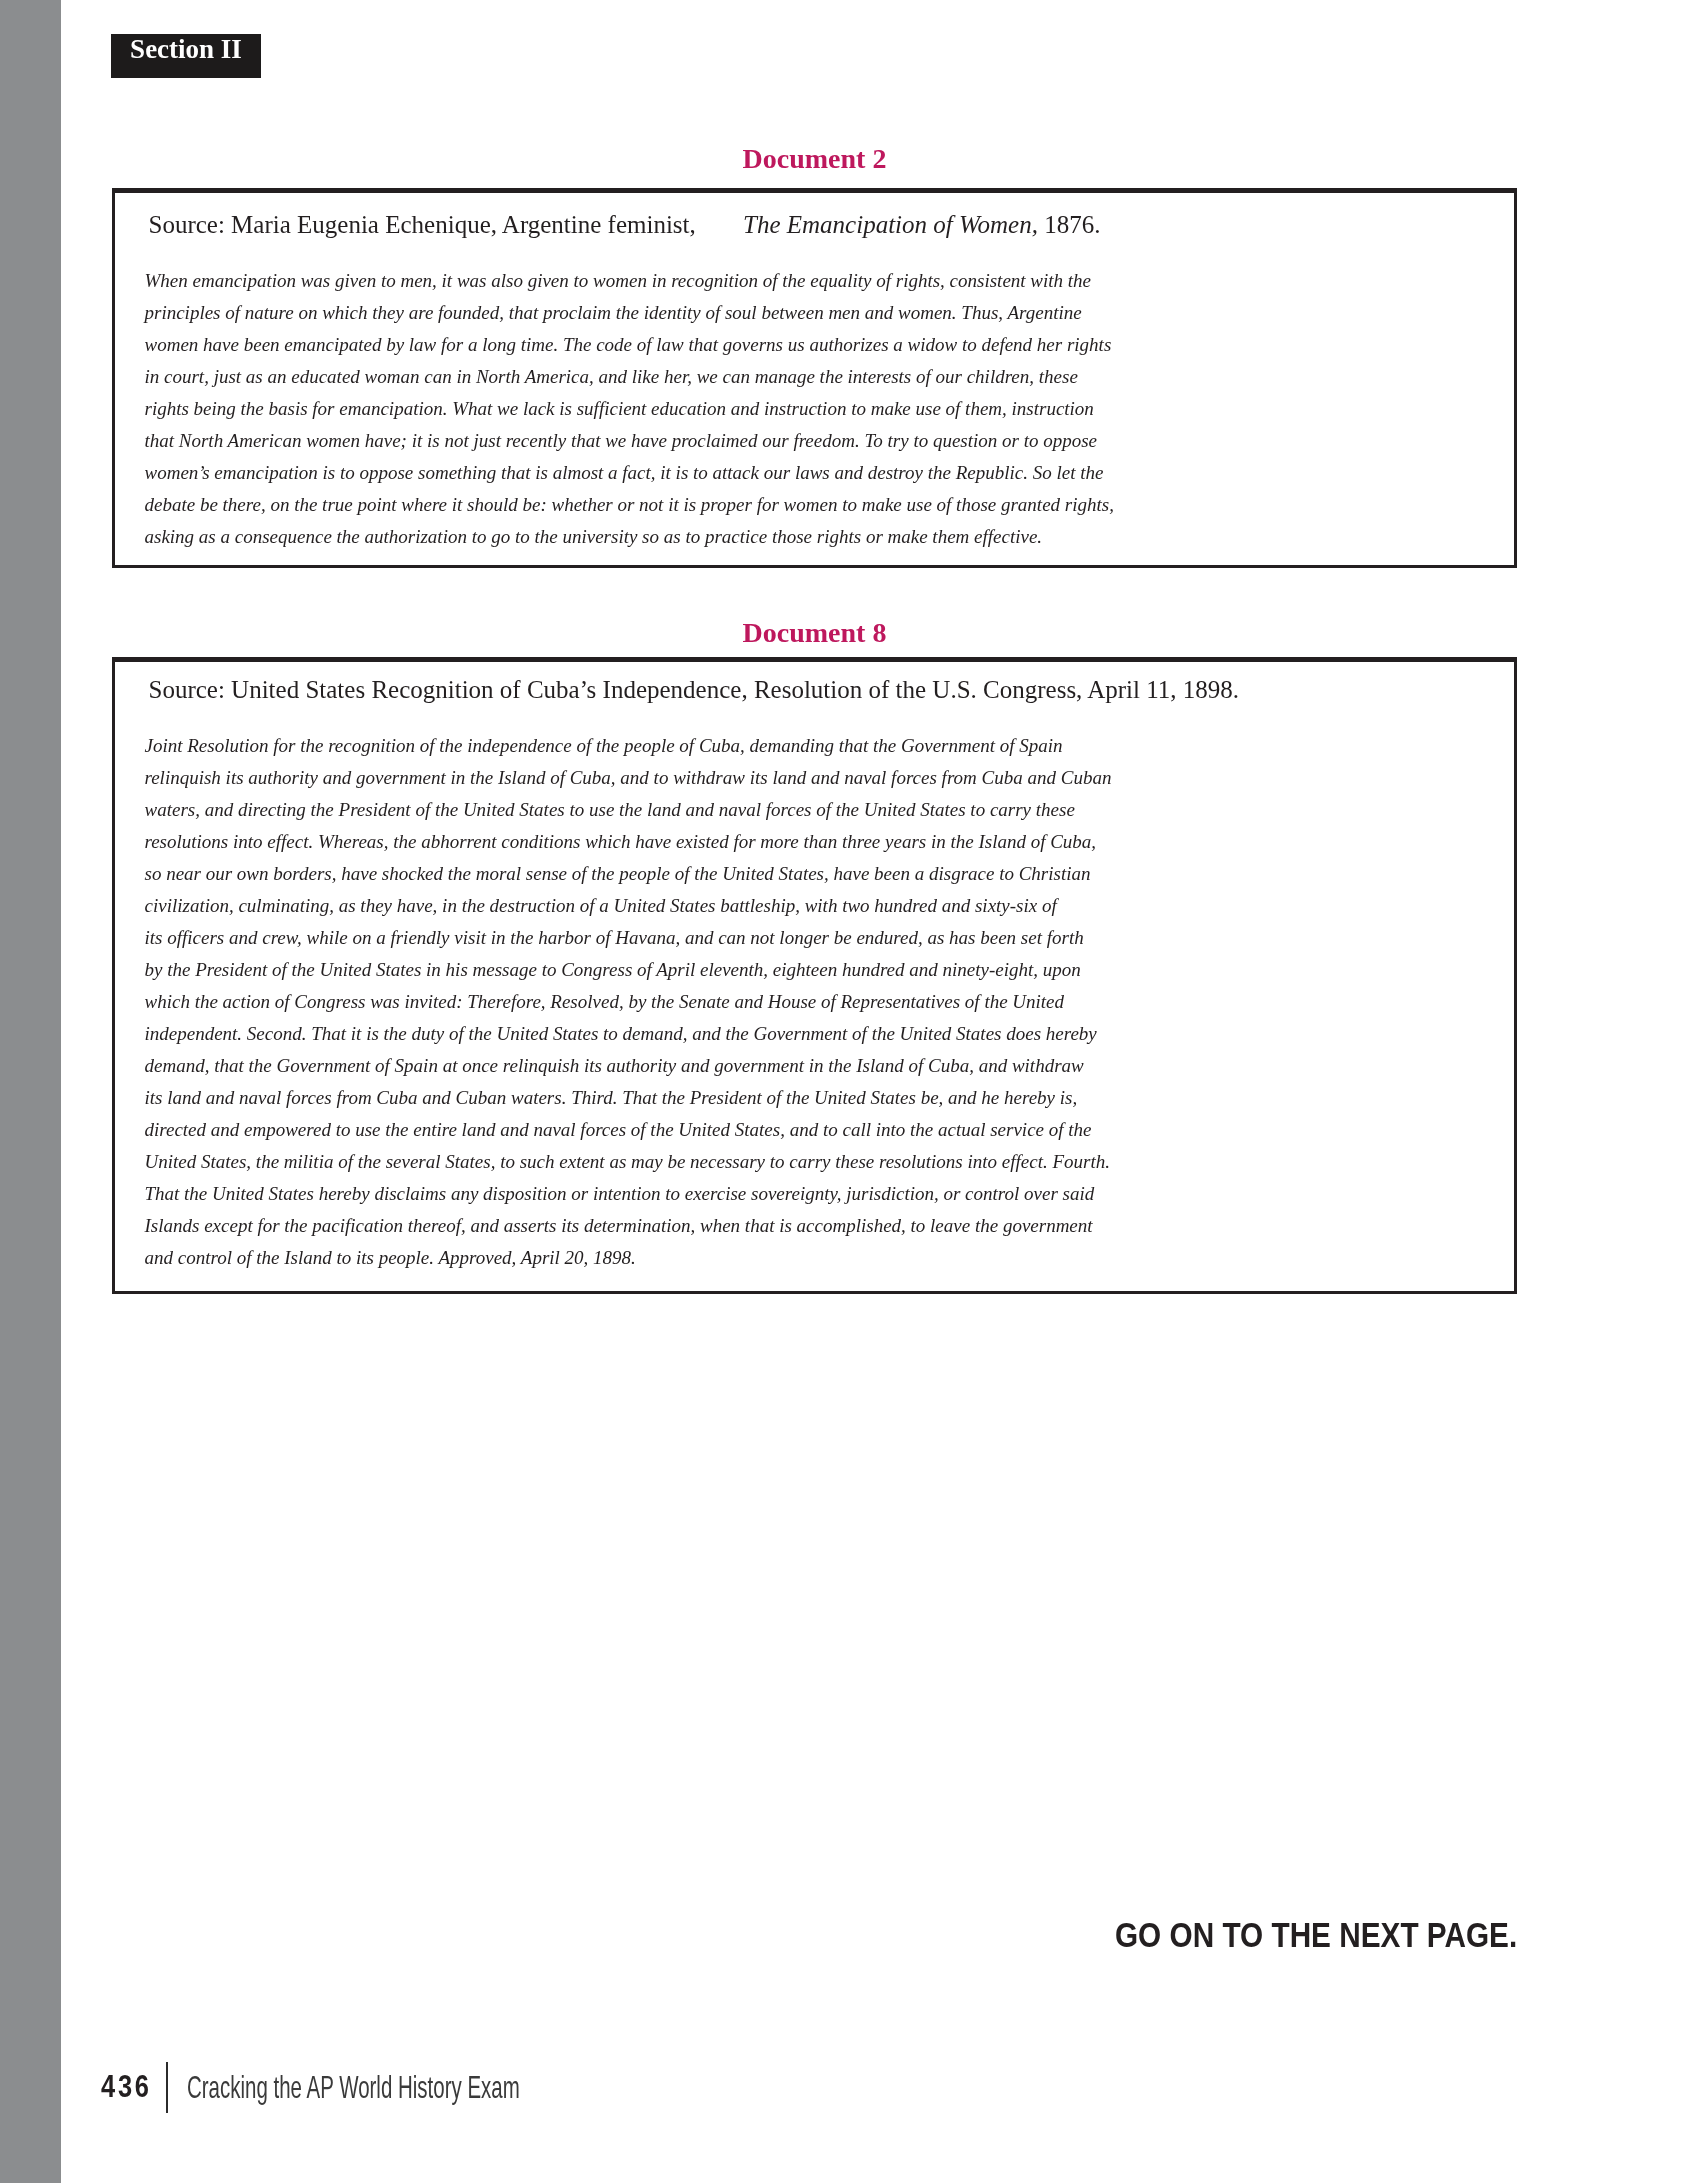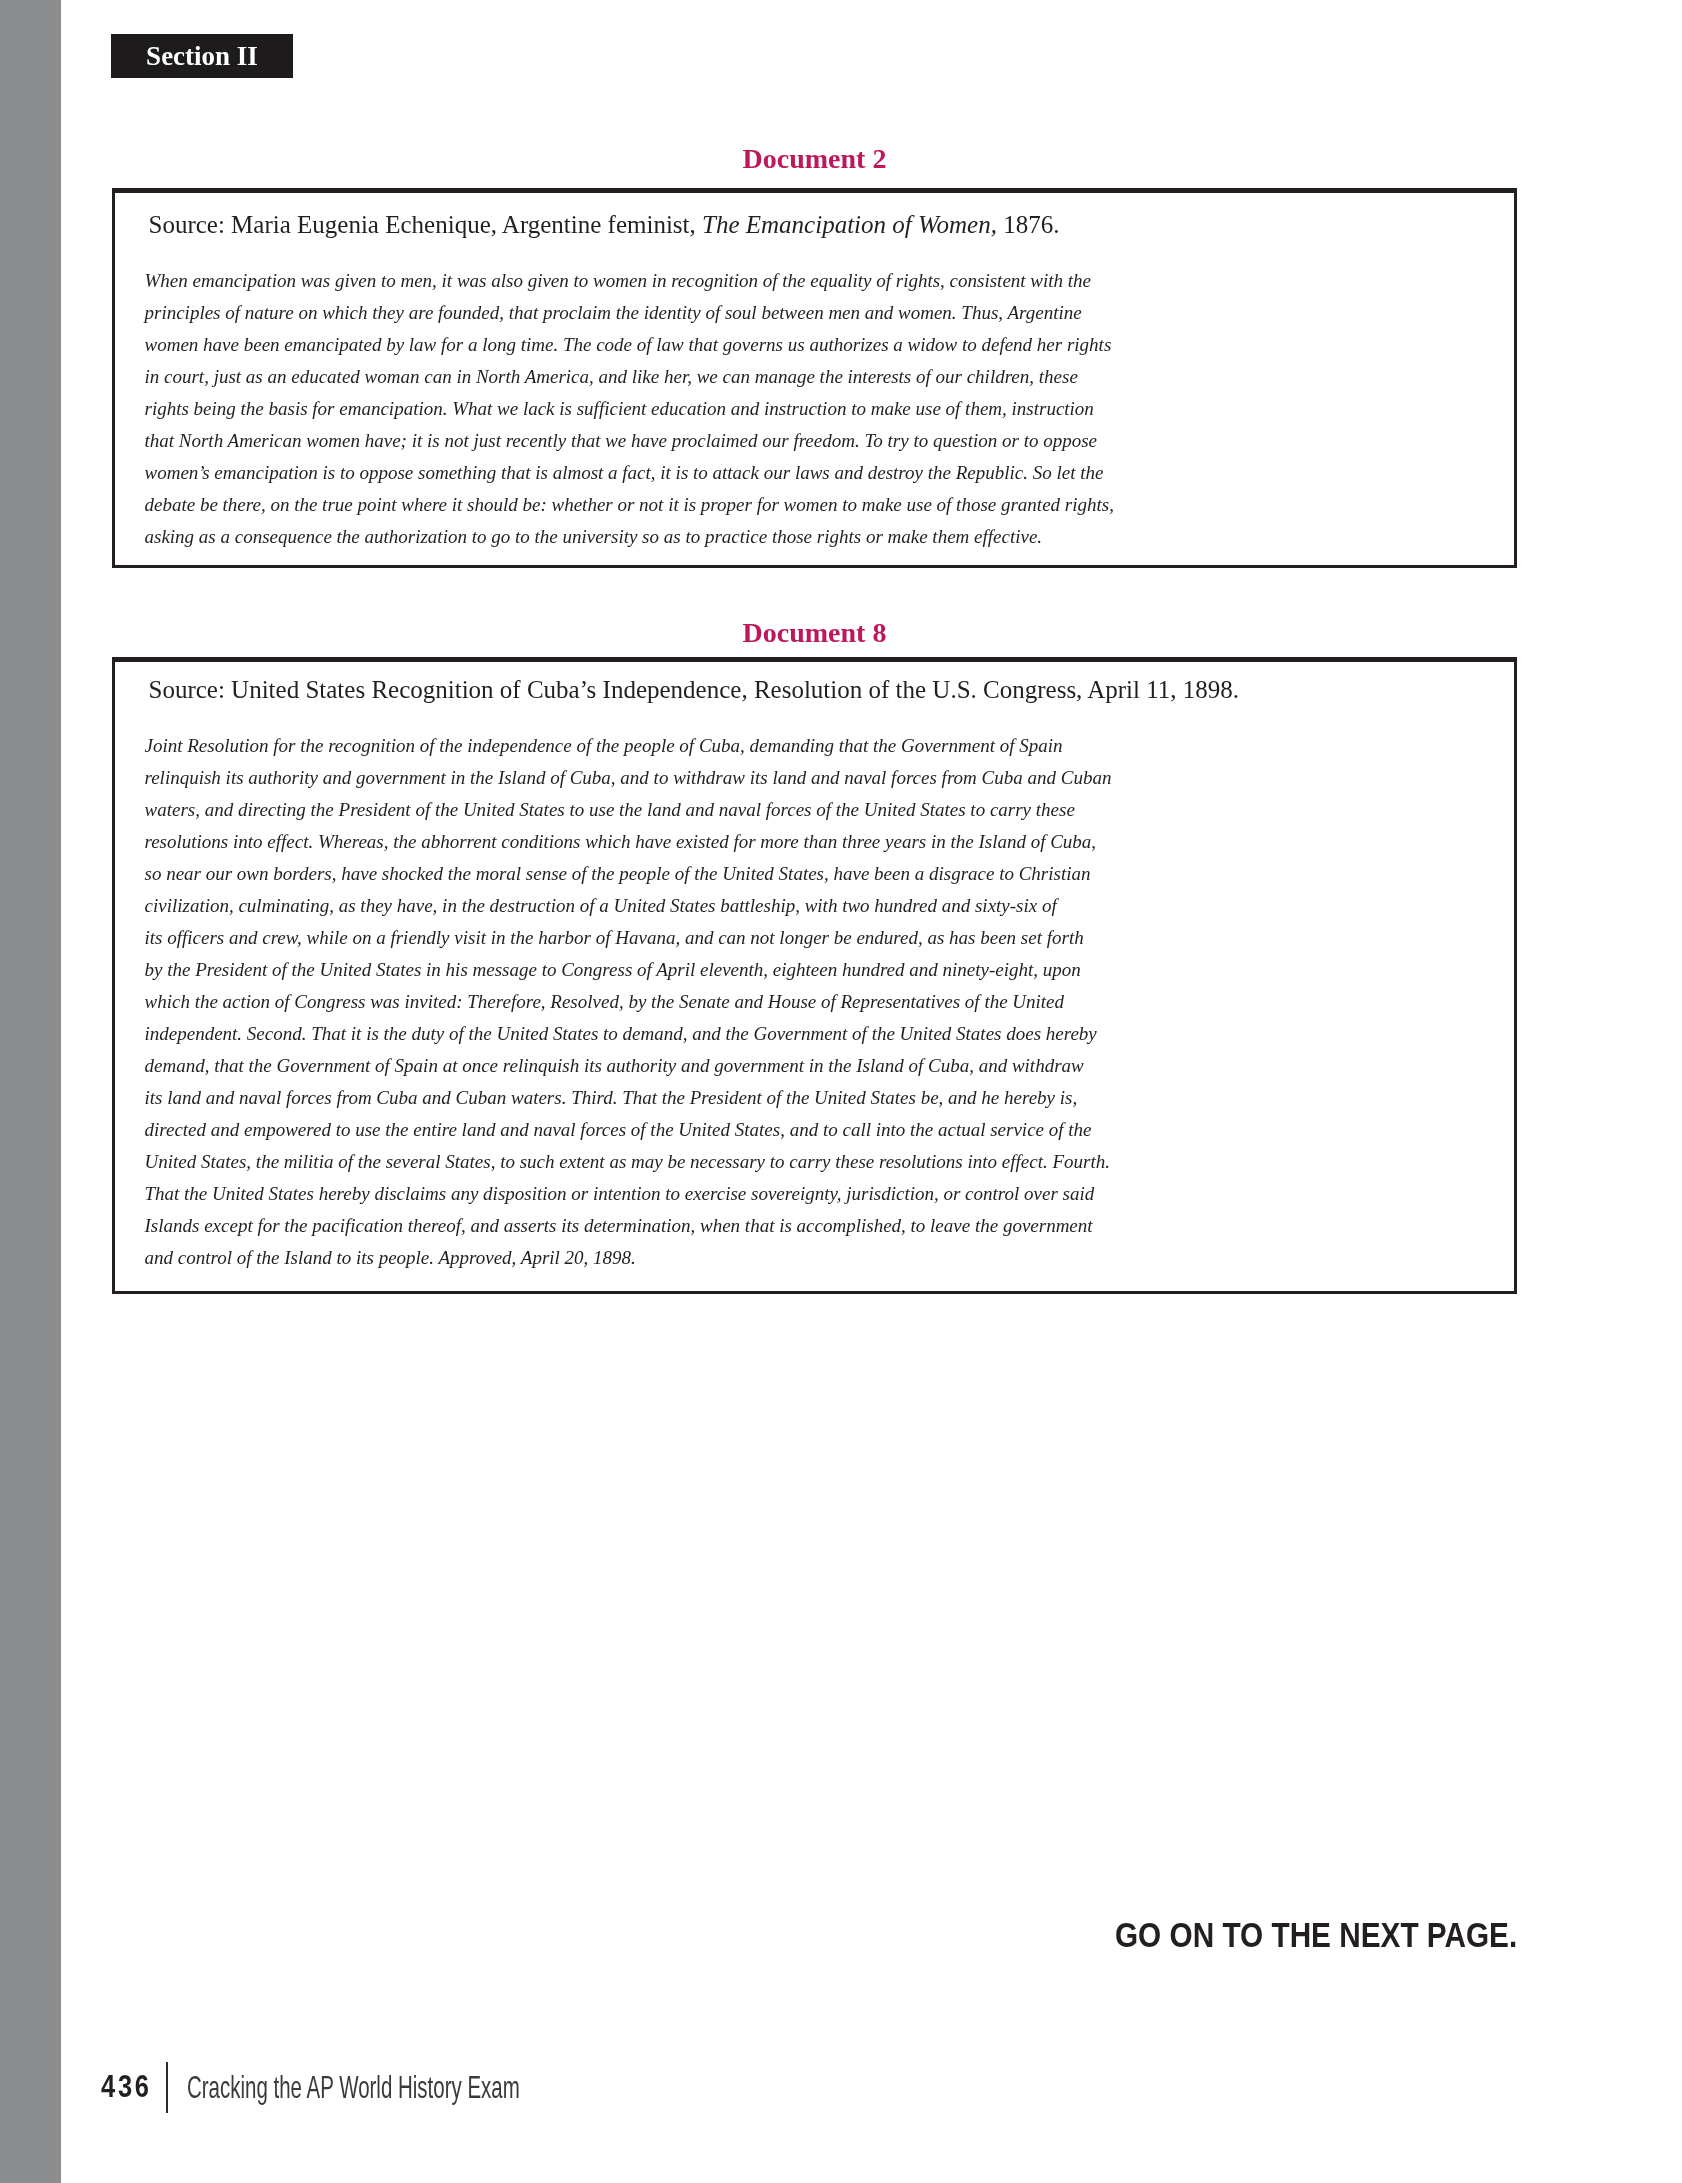--- a/index.html
+++ b/index.html
@@ -10,23 +10,23 @@
     color: #231f20;
   }
   .page { position: relative; width: 1682px; height: 2183px; overflow: hidden; }
 
   .side-bar {
     position: absolute; left: 0; top: 0; width: 61px; height: 2183px;
     background: #8b8d8f;
   }
 
   .section-tab {
-    position: absolute; left: 111px; top: 34px; width: 182px; height: 44px;
+    position: absolute; left: 111px; top: 34px; width: 150px; height: 44px;
     background: #1d1b1b;
-    display: flex; align-items: center; justify-content: center;
+    display: flex; justify-content: center;
   }
   .section-tab-label {
     color: #ffffff; font-weight: bold; font-size: 27px;
     font-family: "Liberation Serif", serif;
   }
 
   .doc-heading {
     position: absolute; left: 112px; width: 1405px;
     text-align: center; font-weight: bold; font-size: 28px;
     font-family: "Liberation Serif", serif; color: #be185d;
@@ -41,21 +41,21 @@
     background: #ffffff;
     padding: 16px 29.5px 12px 29.5px;
   }
   .doc-box.d2 { top: 188px; }
   .doc-box.d3 { top: 657px; padding-top: 12px; padding-bottom: 17.4px; }
 
   .source-line {
     font-size: 25px; line-height: 32px; white-space: nowrap;
     margin: 0 0 24px 4px;
   }
-  .source-line .ital { font-style: italic; }
+  .source-line .ital { font-style: italic; margin-left: 41px; }
 
   .body-text { font-size: 19px; font-style: italic; }
   .body-text .text-line { line-height: 32px; white-space: nowrap; }
 
   .go-on {
     position: absolute; right: 165px; top: 1915px;
     font-family: "Liberation Sans", sans-serif;
     font-weight: bold; font-size: 35px; letter-spacing: 0px;
     color: #231f20; white-space: nowrap;
     transform: scaleX(0.85); transform-origin: right center;

